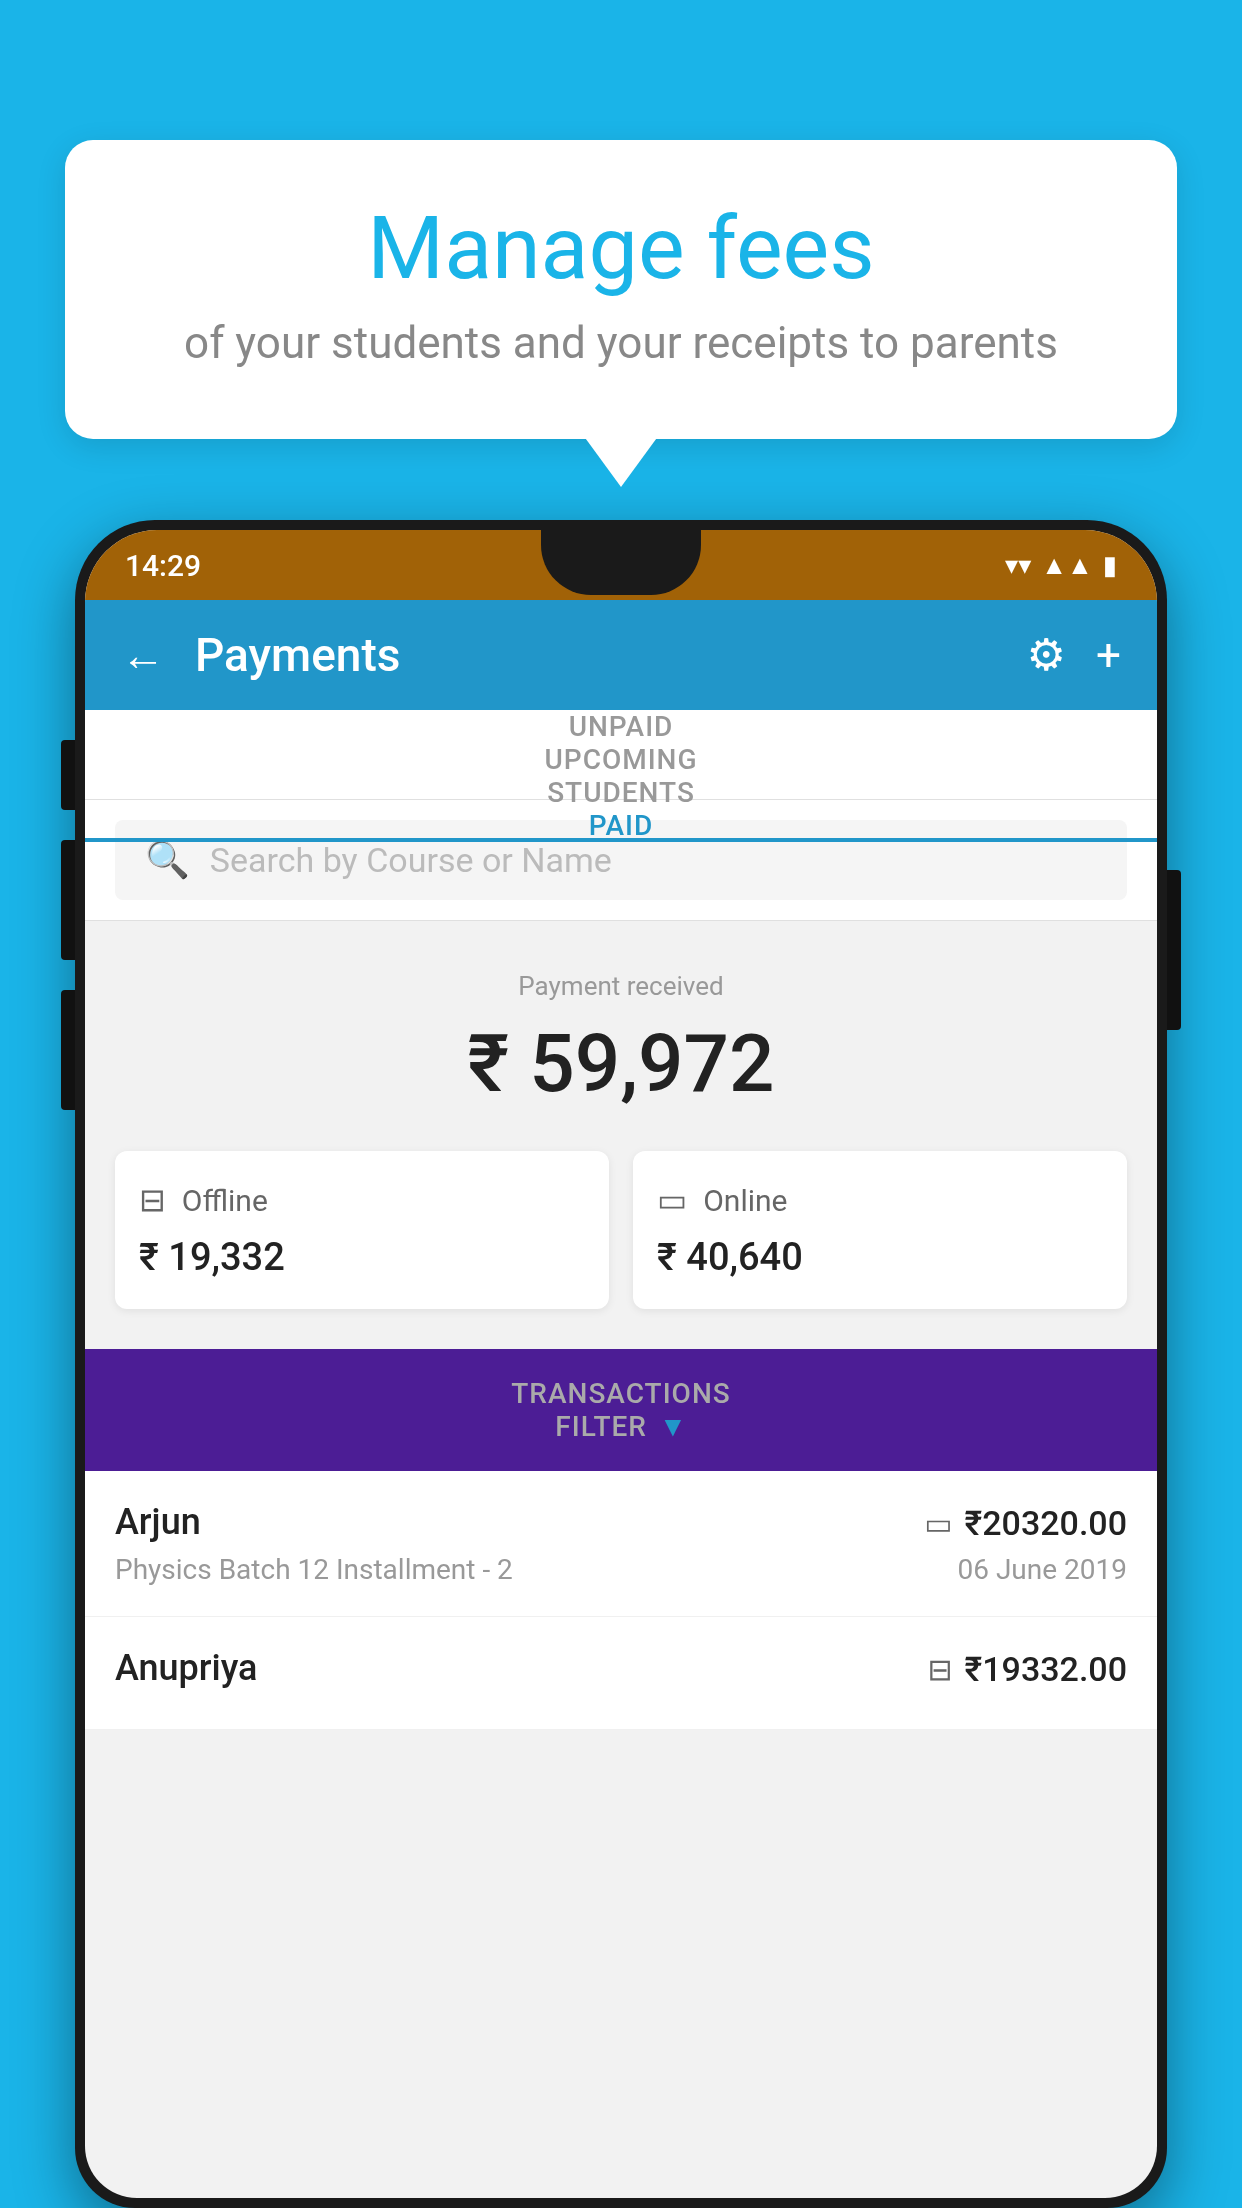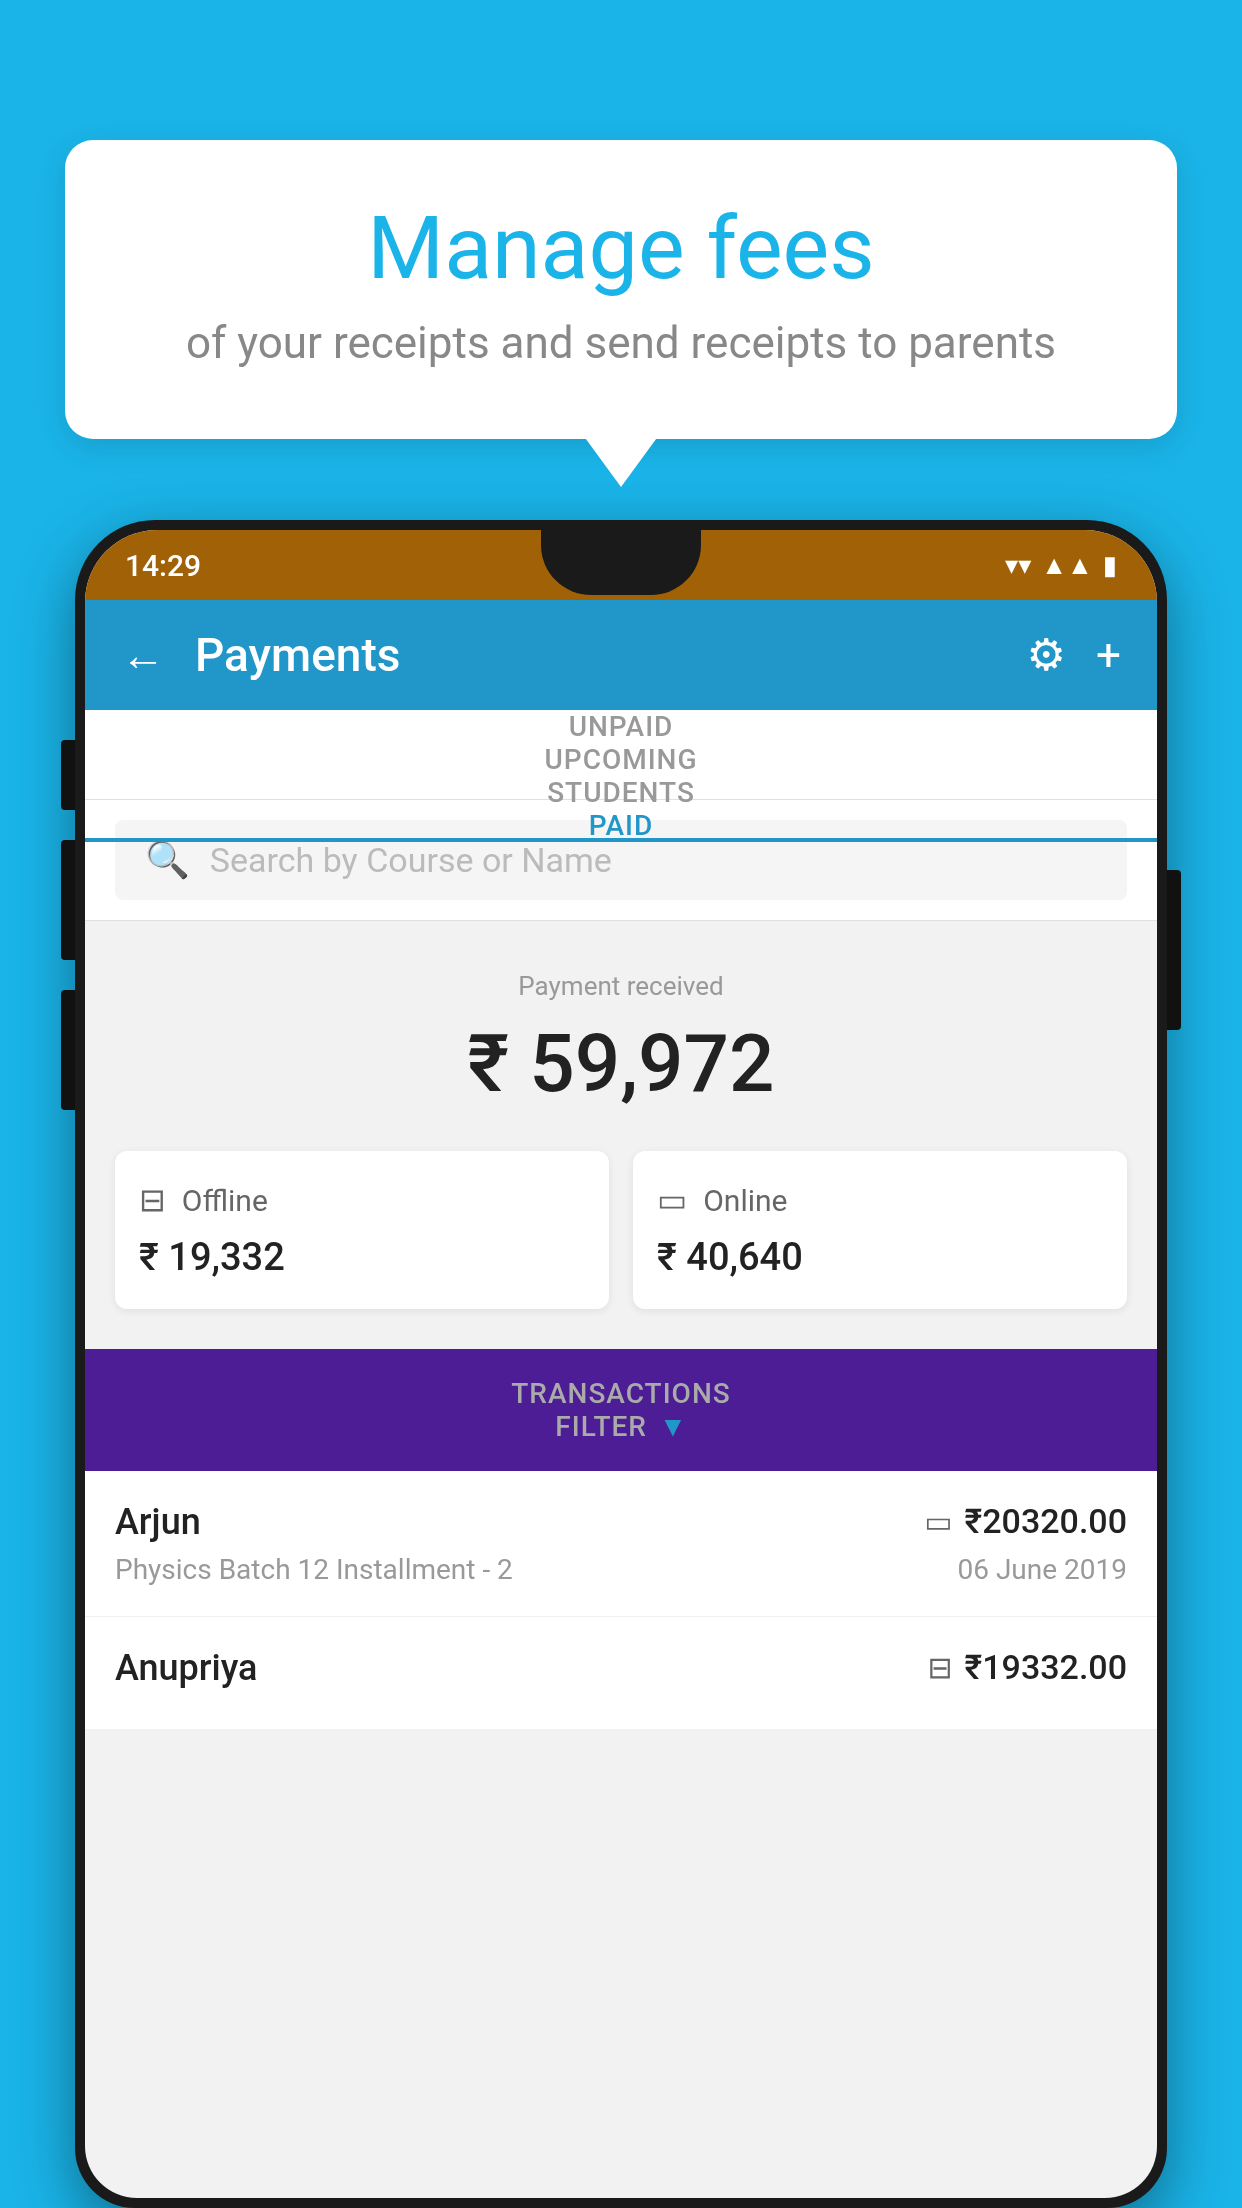--- a/index.html
+++ b/index.html
@@ -307,21 +307,21 @@
     
     .transaction-row {
       background: white;
       padding: 30px 30px;
       border-bottom: 1px solid #f0f0f0;
     }
 
     .transaction-top {
       display: flex;
       justify-content: space-between;
-      align-items: flex-start;
+      align-items: flex-end;
       margin-bottom: 10px;
     }
 
     .transaction-name {
       font-size: 36px;
       font-weight: 500;
       color: #222;
     }
 
     .transaction-amount-container {
@@ -395,21 +395,21 @@
       height: 160px;
       background: #111;
       border-radius: 0 4px 4px 0;
     }
   </style>
 </head>
 <body>
 
 <div class="speech-bubble">
   <div class="bubble-title">Manage fees</div>
-  <div class="bubble-subtitle">of your receipts and send receipts to parents</div>
+  <div class="bubble-subtitle">of your students and your receipts to parents</div>
 </div>
 
 <div class="phone-frame">
 
   <div class="phone-side-btn-left"></div>
   <div class="phone-side-btn-left2"></div>
   <div class="phone-side-btn-left3"></div>
   <div class="phone-side-btn-right"></div>
 
   <div class="phone-inner">

